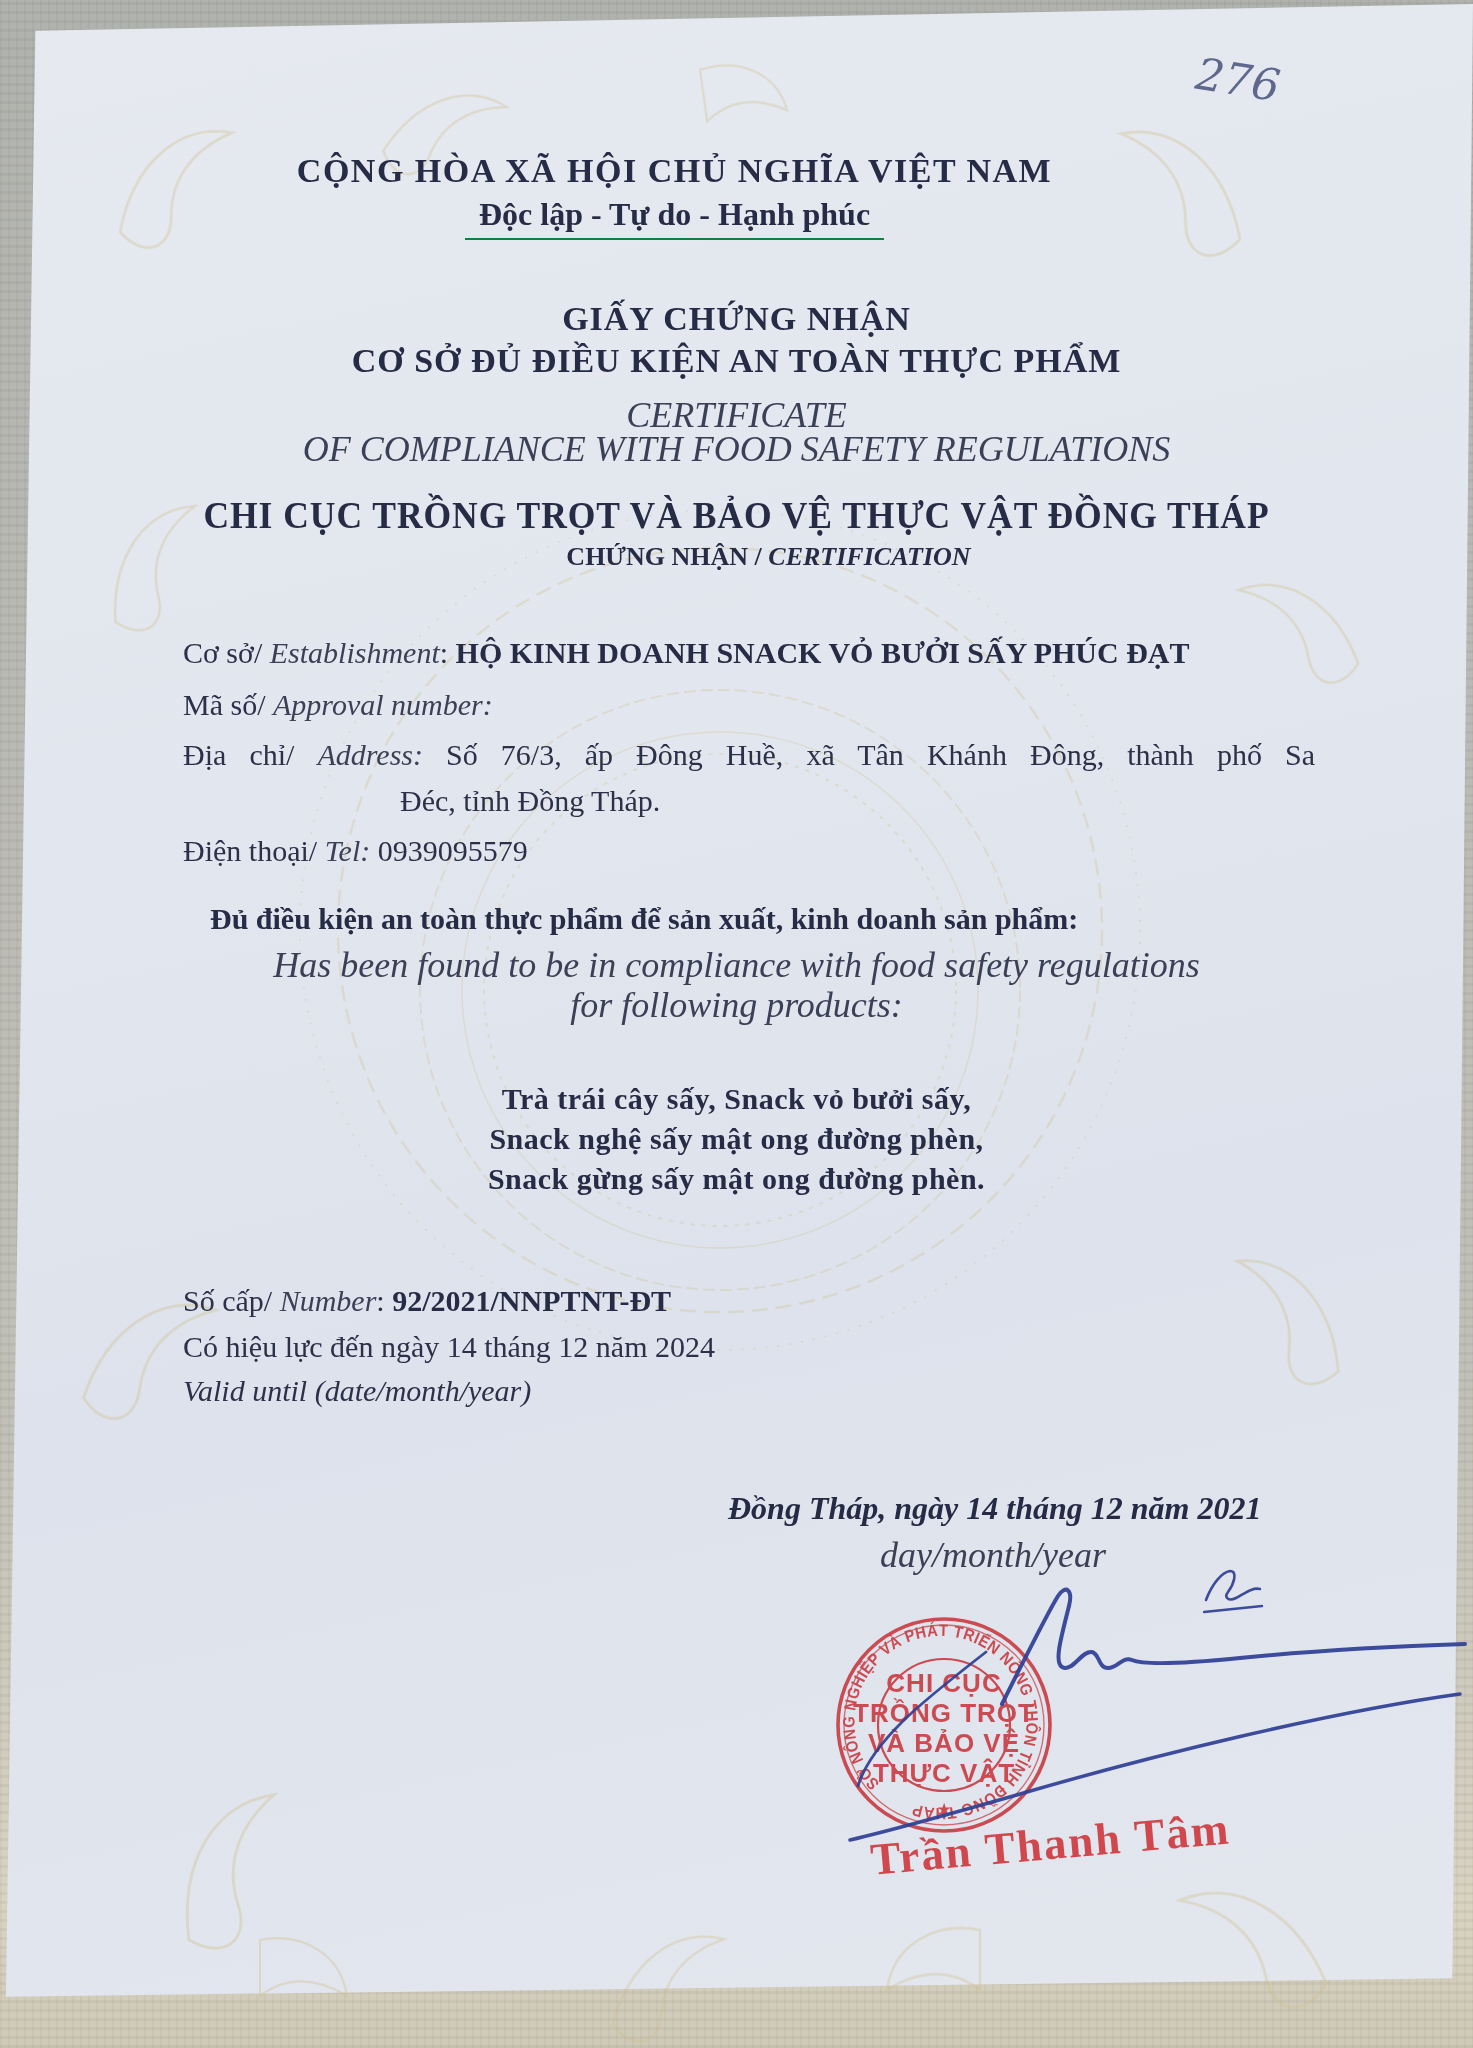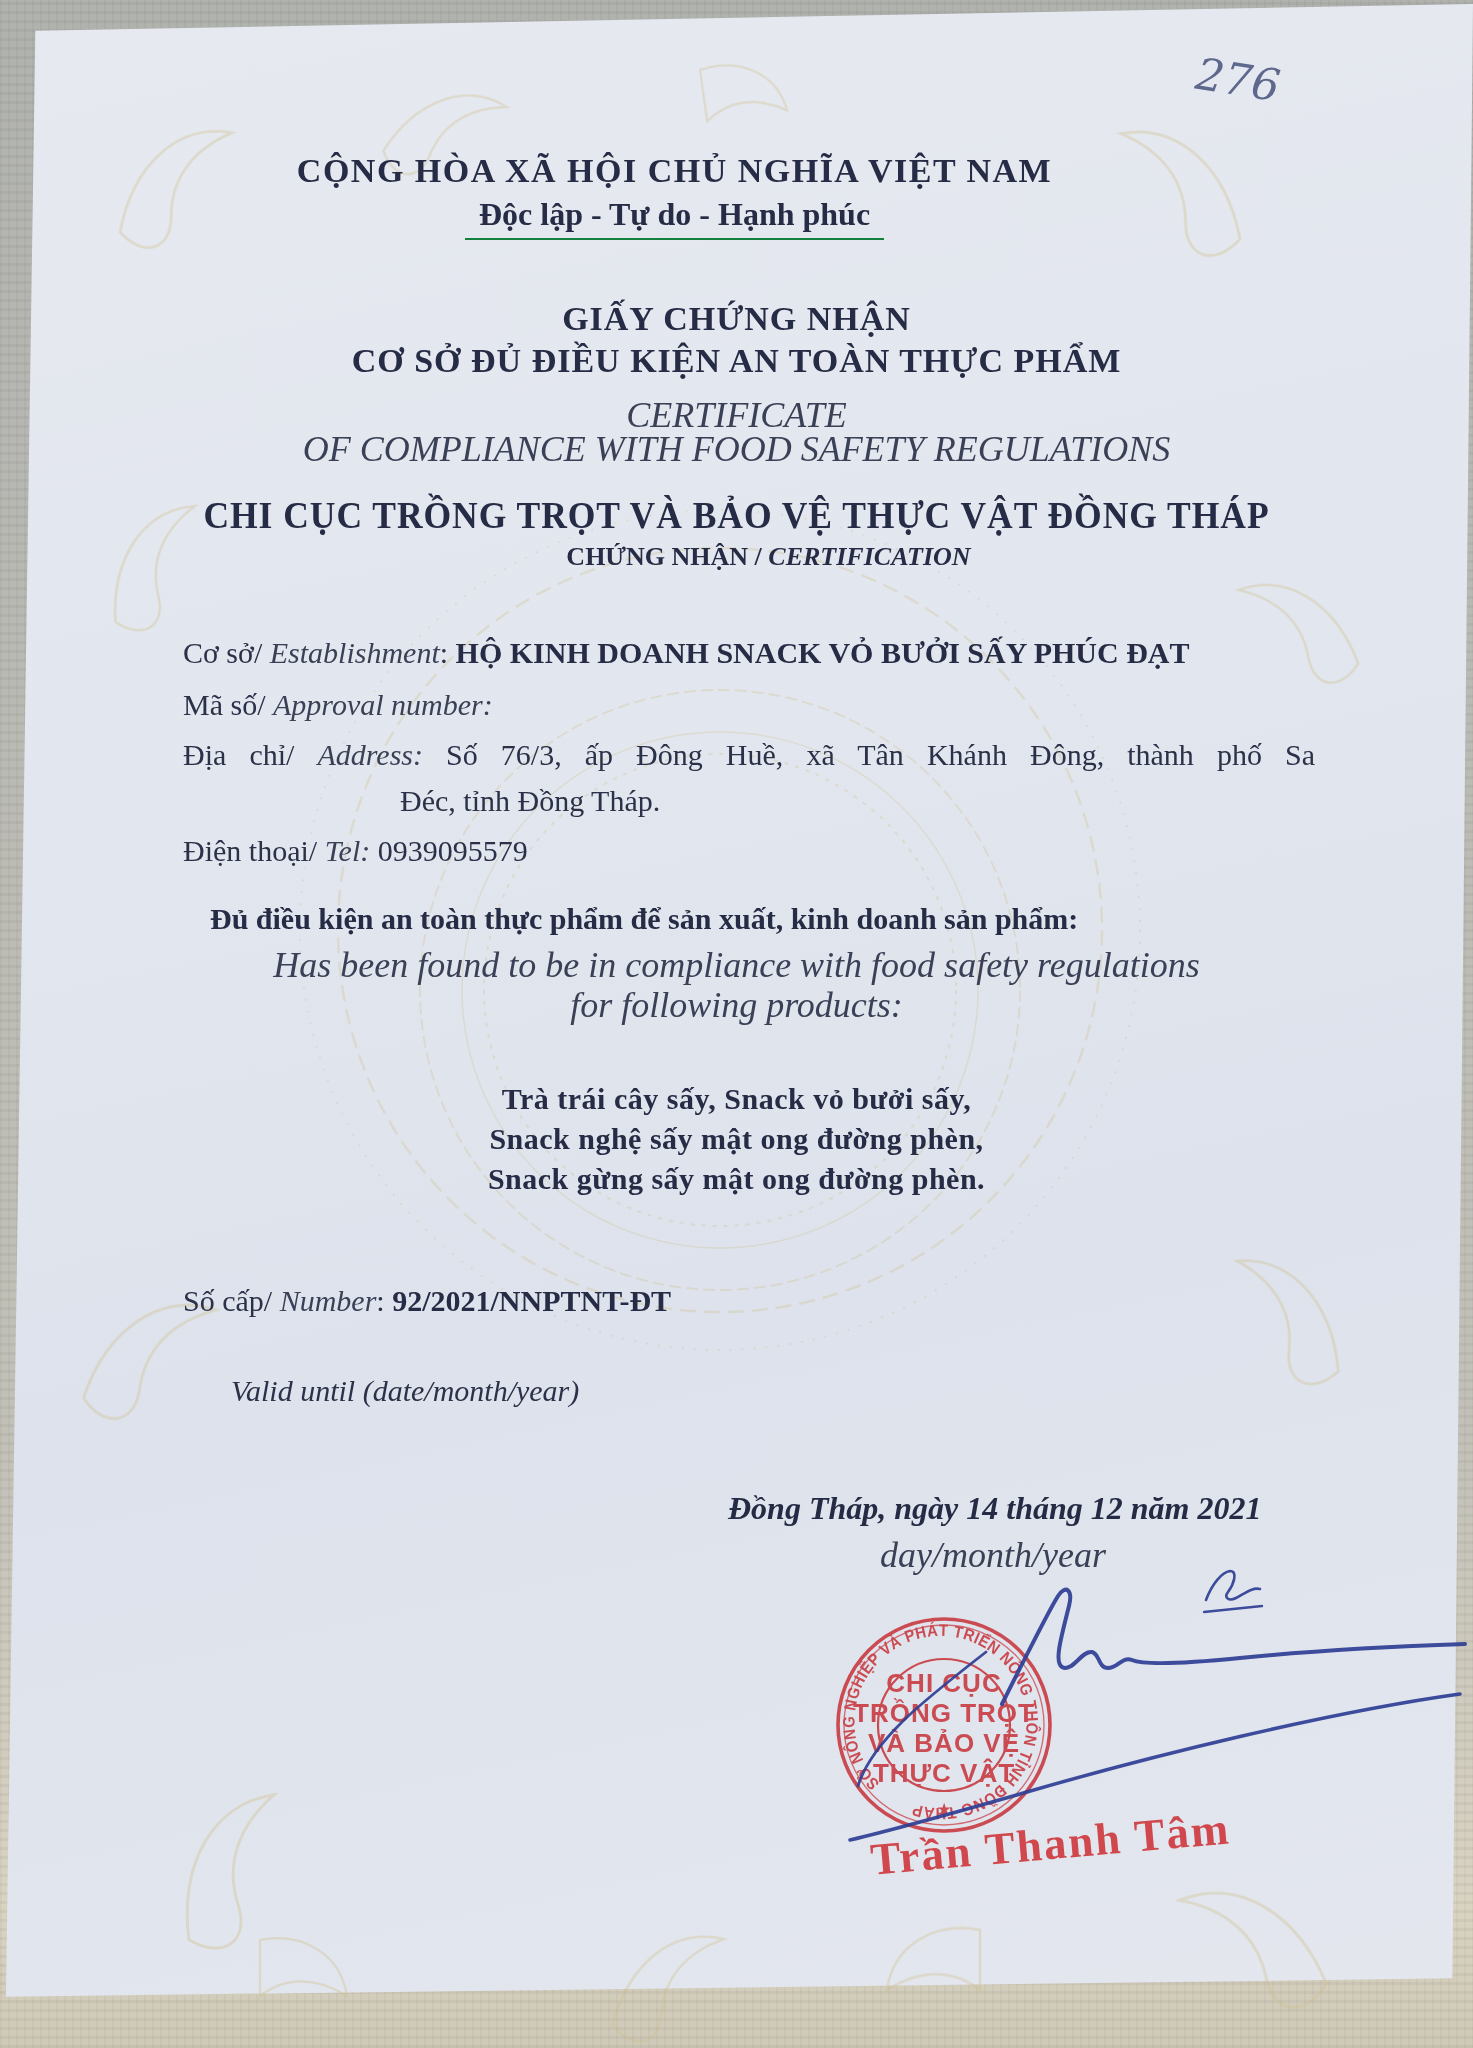--- a/index.html
+++ b/index.html
@@ -101,21 +101,22 @@
 
   <div class="abs bold-comp b ink" style="left:186px;top:902px;">Đủ điều kiện an toàn thực phẩm để sản xuất, kinh doanh sản phẩm:</div>
   <div class="cline t-en i en" style="top:944px;">Has been found to be in compliance with food safety regulations</div>
   <div class="cline t-en i en" style="top:984px;">for following products:</div>
 
   <div class="cline prod b ink" style="top:1082px;">Trà trái cây sấy, Snack vỏ bưởi sấy,</div>
   <div class="cline prod b ink" style="top:1122px;">Snack nghệ sấy mật ong đường phèn,</div>
   <div class="cline prod b ink" style="top:1162px;">Snack gừng sấy mật ong đường phèn.</div>
 
   <div class="abs body-line" style="left:183px;top:1284px;"><span>Số cấp/ </span><span class="i en">Number</span><span>: </span><span class="b ink">92/2021/NNPTNT-ĐT</span></div>
-  <div class="abs body-line i en" style="left:183px;top:1374px;margin-left:48px;">Valid until (date/month/year)</div>
+  <div class="abs body-line" style="left:183px;top:1330px;">Có hiệu lực đến ngày 14 tháng 12 năm 2024</div>
+  <div class="abs body-line i en" style="left:183px;top:1374px;">Valid until (date/month/year)</div>
 
   <div class="abs date-line b i" style="left:728px;top:1490px;">Đồng Tháp, ngày 14 tháng 12 năm 2021</div>
   <div class="abs t-en i en" style="left:880px;top:1534px;">day/month/year</div>
 
   <svg width="1473" height="2048" viewBox="0 0 1473 2048">
     <defs>
       <path id="ring-path" d="M 883 1786 A 86 86 0 1 1 884.6 1787.4"></path>
     </defs>
     <g opacity="0.9">
       <circle cx="944" cy="1725" r="106" fill="none" stroke="#c93a41" stroke-width="3.6"></circle>

